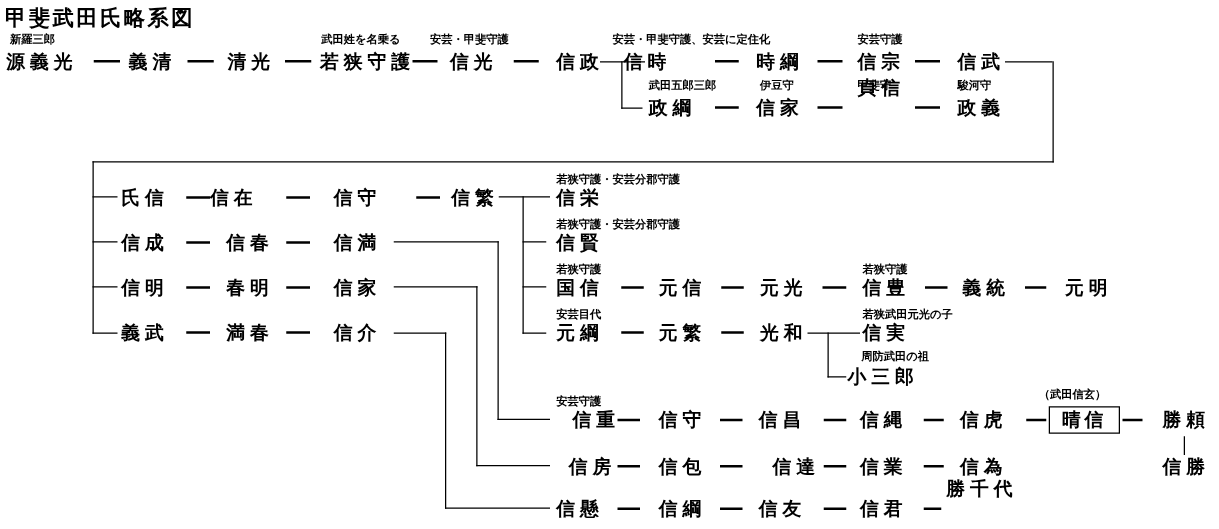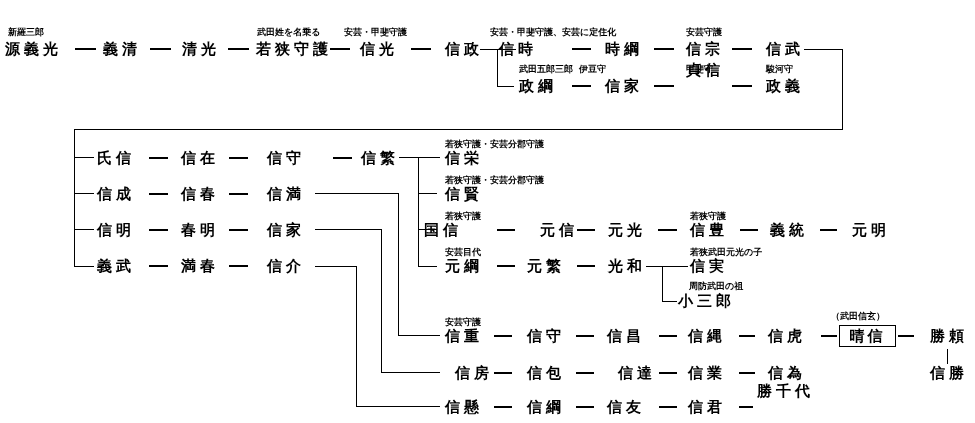--- a/index.html
+++ b/index.html
@@ -33,50 +33,51 @@
     border:1px solid #000;box-sizing:border-box;
     display:flex;align-items:center;justify-content:center;
     font-size:15px;font-weight:bold;letter-spacing:3px;white-space:nowrap;
   }
 </style>
 </head>
 <body>
 
 <div id="chart">
 
+  <div class="title">甲斐武田氏略系図</div>
 
   <div class="nt" style="left:8px;top:27px">新羅三郎</div>
   <div class="nt" style="left:257px;top:27px">武田姓を名乗る</div>
   <div class="nt" style="left:344px;top:27px">安芸・甲斐守護</div>
   <div class="nt" style="left:490px;top:27px">安芸・甲斐守護、安芸に定住化</div>
   <div class="nt" style="left:686px;top:27px">安芸守護</div>
 
   <div class="nm" style="left:5px;top:42px">源義光</div>
   <div class="nm" style="left:103px;top:42px">義清</div>
   <div class="nm" style="left:182px;top:42px">清光</div>
   <div class="nm" style="left:256px;top:42px">若狭守護</div>
   <div class="nm" style="left:360px;top:42px">信光</div>
   <div class="nm" style="left:445px;top:42px">信政</div>
   <div class="nm" style="left:499px;top:42px">信時</div>
   <div class="nm" style="left:605px;top:42px">時綱</div>
   <div class="nm" style="left:686px;top:42px">信宗</div>
   <div class="nm" style="left:766px;top:42px">信武</div>
 
   <div class="nt" style="left:519px;top:64px">武田五郎三郎</div>
-  <div class="nt" style="left:579px;top:64px">伊豆守</div>
+  <div class="nt" style="left:608px;top:64px">伊豆守</div>
   <div class="nt" style="left:686px;top:64px">甲斐守</div>
   <div class="nt" style="left:766px;top:64px">駿河守</div>
 
   <div class="nm" style="left:519px;top:79px">政綱</div>
   <div class="nm" style="left:605px;top:79px">信家</div>
   <div class="nm" style="left:686px;top:63px">貞信</div>
   <div class="nm" style="left:766px;top:79px">政義</div>
 
   <div class="nm" style="left:97px;top:151px">氏信</div>
-  <div class="nm" style="left:181px;top:151px">信在</div>
+  <div class="nm" style="left:168px;top:151px">信在</div>
   <div class="nm" style="left:267px;top:151px">信守</div>
   <div class="nm" style="left:361px;top:151px">信繁</div>
 
   <div class="nm" style="left:97px;top:187px">信成</div>
   <div class="nm" style="left:181px;top:187px">信春</div>
   <div class="nm" style="left:267px;top:187px">信満</div>
 
   <div class="nm" style="left:97px;top:223px">信明</div>
   <div class="nm" style="left:181px;top:223px">春明</div>
   <div class="nm" style="left:267px;top:223px">信家</div>
@@ -85,40 +86,40 @@
   <div class="nm" style="left:181px;top:259px">満春</div>
   <div class="nm" style="left:267px;top:259px">信介</div>
 
   <div class="nt" style="left:445px;top:139px">若狭守護・安芸分郡守護</div>
   <div class="nm" style="left:445px;top:151px">信栄</div>
 
   <div class="nt" style="left:445px;top:175px">若狭守護・安芸分郡守護</div>
   <div class="nm" style="left:445px;top:187px">信賢</div>
 
   <div class="nt" style="left:445px;top:211px">若狭守護</div>
-  <div class="nm" style="left:424px;top:223px">国信</div>
-  <div class="nm" style="left:540px;top:223px">元信</div>
+  <div class="nm" style="left:445px;top:223px">国信</div>
+  <div class="nm" style="left:527px;top:223px">元信</div>
   <div class="nm" style="left:608px;top:223px">元光</div>
   <div class="nt" style="left:690px;top:211px">若狭守護</div>
   <div class="nm" style="left:690px;top:223px">信豊</div>
   <div class="nm" style="left:770px;top:223px">義統</div>
   <div class="nm" style="left:852px;top:223px">元明</div>
 
   <div class="nt" style="left:445px;top:247px">安芸目代</div>
   <div class="nm" style="left:445px;top:259px">元綱</div>
   <div class="nm" style="left:527px;top:259px">元繁</div>
   <div class="nm" style="left:608px;top:259px">光和</div>
   <div class="nt" style="left:690px;top:247px">若狭武田元光の子</div>
   <div class="nm" style="left:690px;top:259px">信実</div>
 
   <div class="nt" style="left:689px;top:281px">周防武田の祖</div>
   <div class="nm" style="left:678px;top:294px">小三郎</div>
 
   <div class="nt" style="left:445px;top:317px">安芸守護</div>
-  <div class="nm" style="left:445px;top:329px">信重</div>
+  <div class="nm" style="left:458px;top:329px">信重</div>
   <div class="nm" style="left:527px;top:329px">信守</div>
   <div class="nm" style="left:607px;top:329px">信昌</div>
   <div class="nm" style="left:688px;top:329px">信縄</div>
   <div class="nm" style="left:768px;top:329px">信虎</div>
   <div class="nt" style="left:831px;top:311px">（武田信玄）</div>
   <div class="hbox">
       <span>晴信</span>
     </div>
   <div class="nm" style="left:930px;top:329px">勝頼</div>
   <div class="nm" style="left:930px;top:366px">信勝</div>

